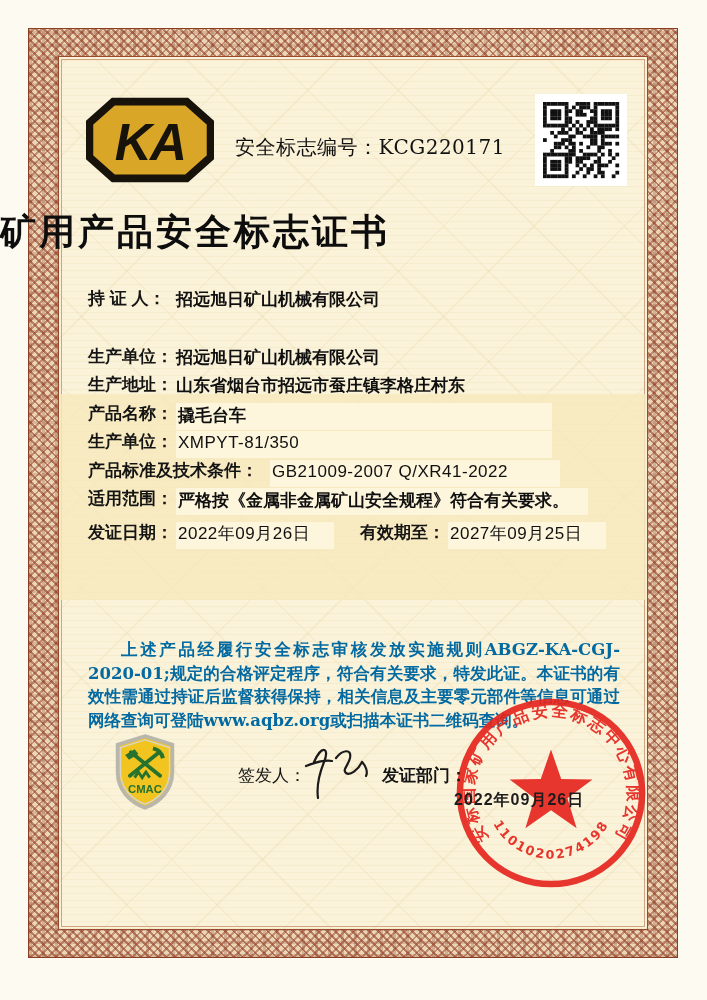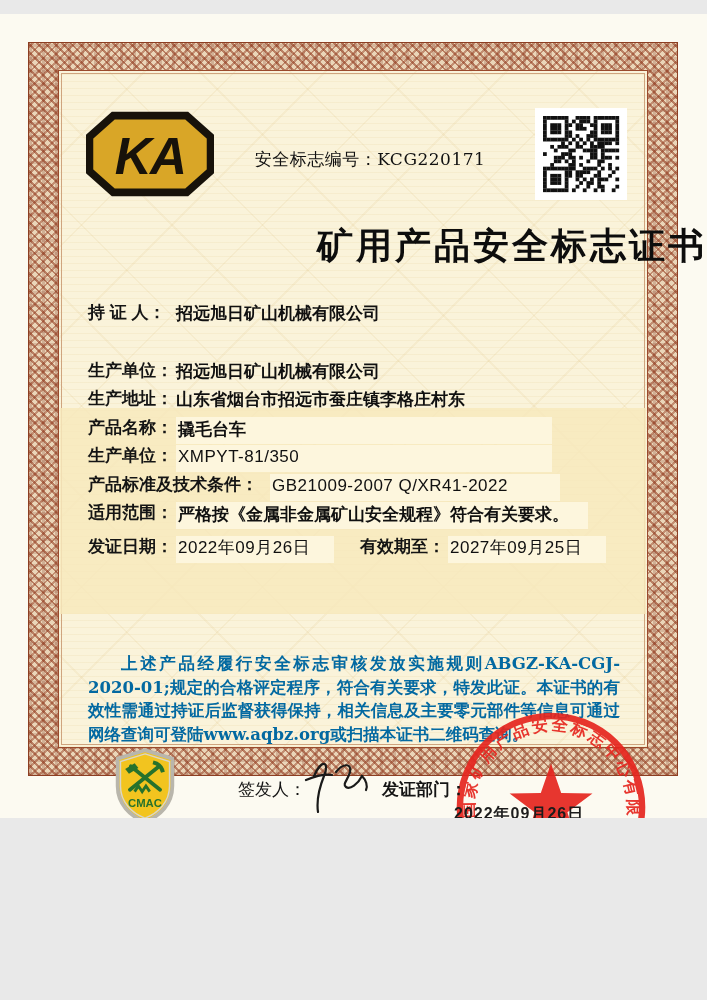--- a/index.html
+++ b/index.html
@@ -1,18 +1,18 @@
 <!DOCTYPE html>
 <html><head>
 <meta charset="utf-8">
 <style>
   html,body{margin:0;padding:0;}
   body{background:#e9e9e9;}
   .page{
-    position:relative; width:707px; height:804px; margin:14px auto;
+    position:relative; width:707px; height:1000px; margin:0 auto;
     background:#fcfaf1; overflow:hidden;
     font-family:"Liberation Sans", sans-serif; color:#141414;
   }
   
   .ornate{
     position:absolute; left:28px; top:28px; right:29px; bottom:42px;
     border:1px solid #8c3e22;
     background-color:#ead5b8;
     background-image:
       repeating-linear-gradient(45deg,  rgba(146,58,30,.55) 0 2px, rgba(0,0,0,0) 2px 6px),
@@ -33,25 +33,25 @@
   .inner::after{content:''; position:absolute; inset:2px; border:1px solid #cfa47e; pointer-events:none;}
   
   .band{
     position:absolute; left:60px; right:61px; top:394px; height:206px;
     background:rgba(247,233,188,.85); z-index:1;
   }
   
   .ka{position:absolute; left:86px; top:96px; width:128px; height:88px; z-index:2;}
   .certno{
     position:absolute; left:210px; top:134px; width:320px; text-align:center; z-index:2;
-    font-family:"DejaVu Serif", serif; font-size:17px; color:#111; letter-spacing:.5px;
+    font-family:"DejaVu Serif", serif; font-size:20px; color:#111; letter-spacing:.5px;
   }
   .qr{position:absolute; left:535px; top:94px; width:92px; height:92px; background:#fff; z-index:2;}
   .title{
-    position:absolute; left:0; top:208px; width:100%; text-align:right; z-index:2;
+    position:absolute; left:0; top:208px; width:100%; text-align:left; z-index:2;
     font-size:36px; font-weight:900; letter-spacing:3px; color:#0d0d0d;
     font-family:"Liberation Sans", sans-serif;
   }
   
   .row{position:absolute; left:88px; z-index:2; font-size:17px; white-space:nowrap; line-height:22px;}
   .lbl{display:inline-block; width:88px; font-weight:700; color:#141414; vertical-align:top;}
   .lbl.auto{width:auto;}
   .val{font-family:"DejaVu Serif", serif; font-weight:700; color:#101010;}
   .val.mono{font-family:"Liberation Sans", sans-serif; font-weight:400; letter-spacing:.5px;}
   .hl{display:inline-block; background:#fdf6dd; padding:1px 6px 4px 2px;}

